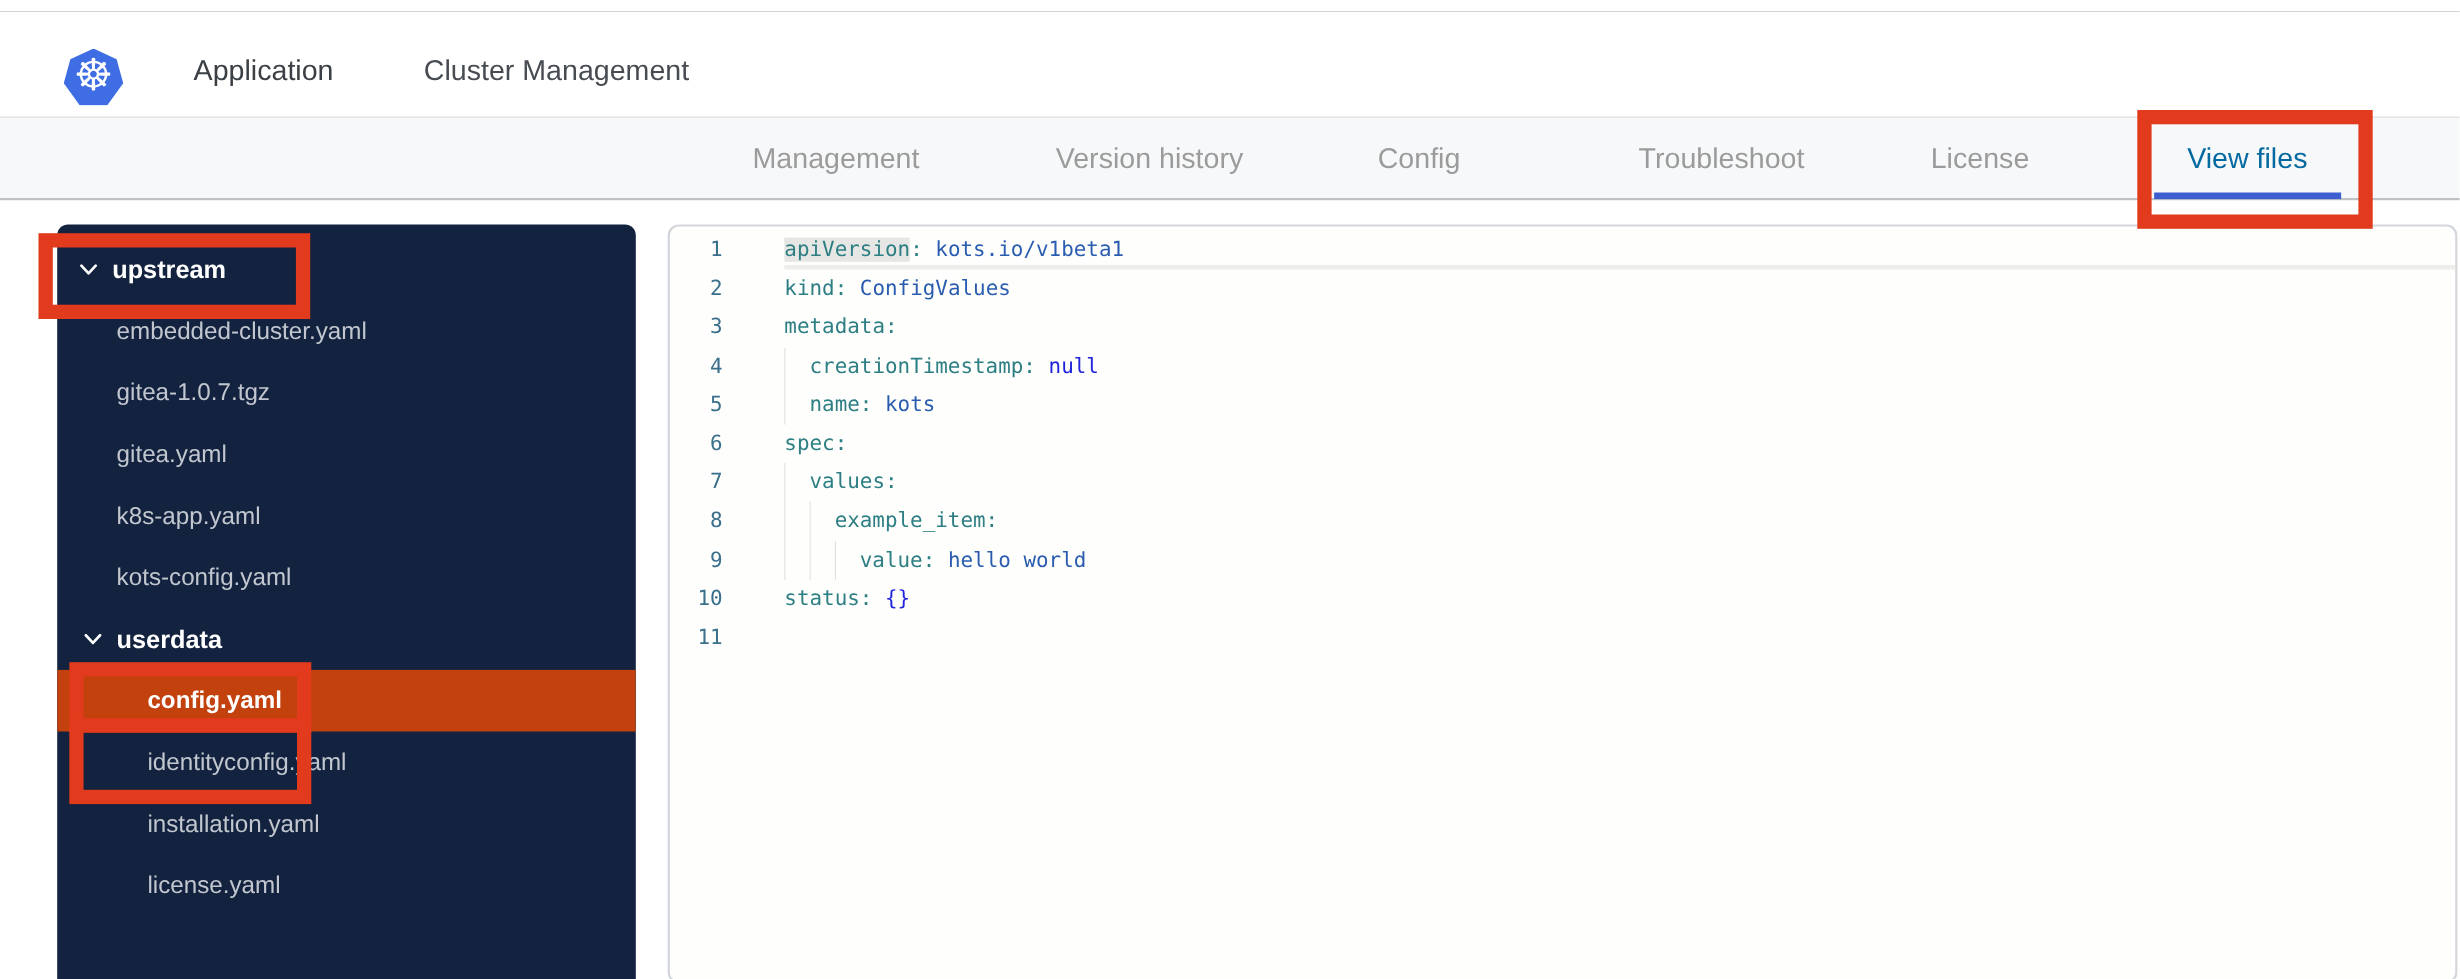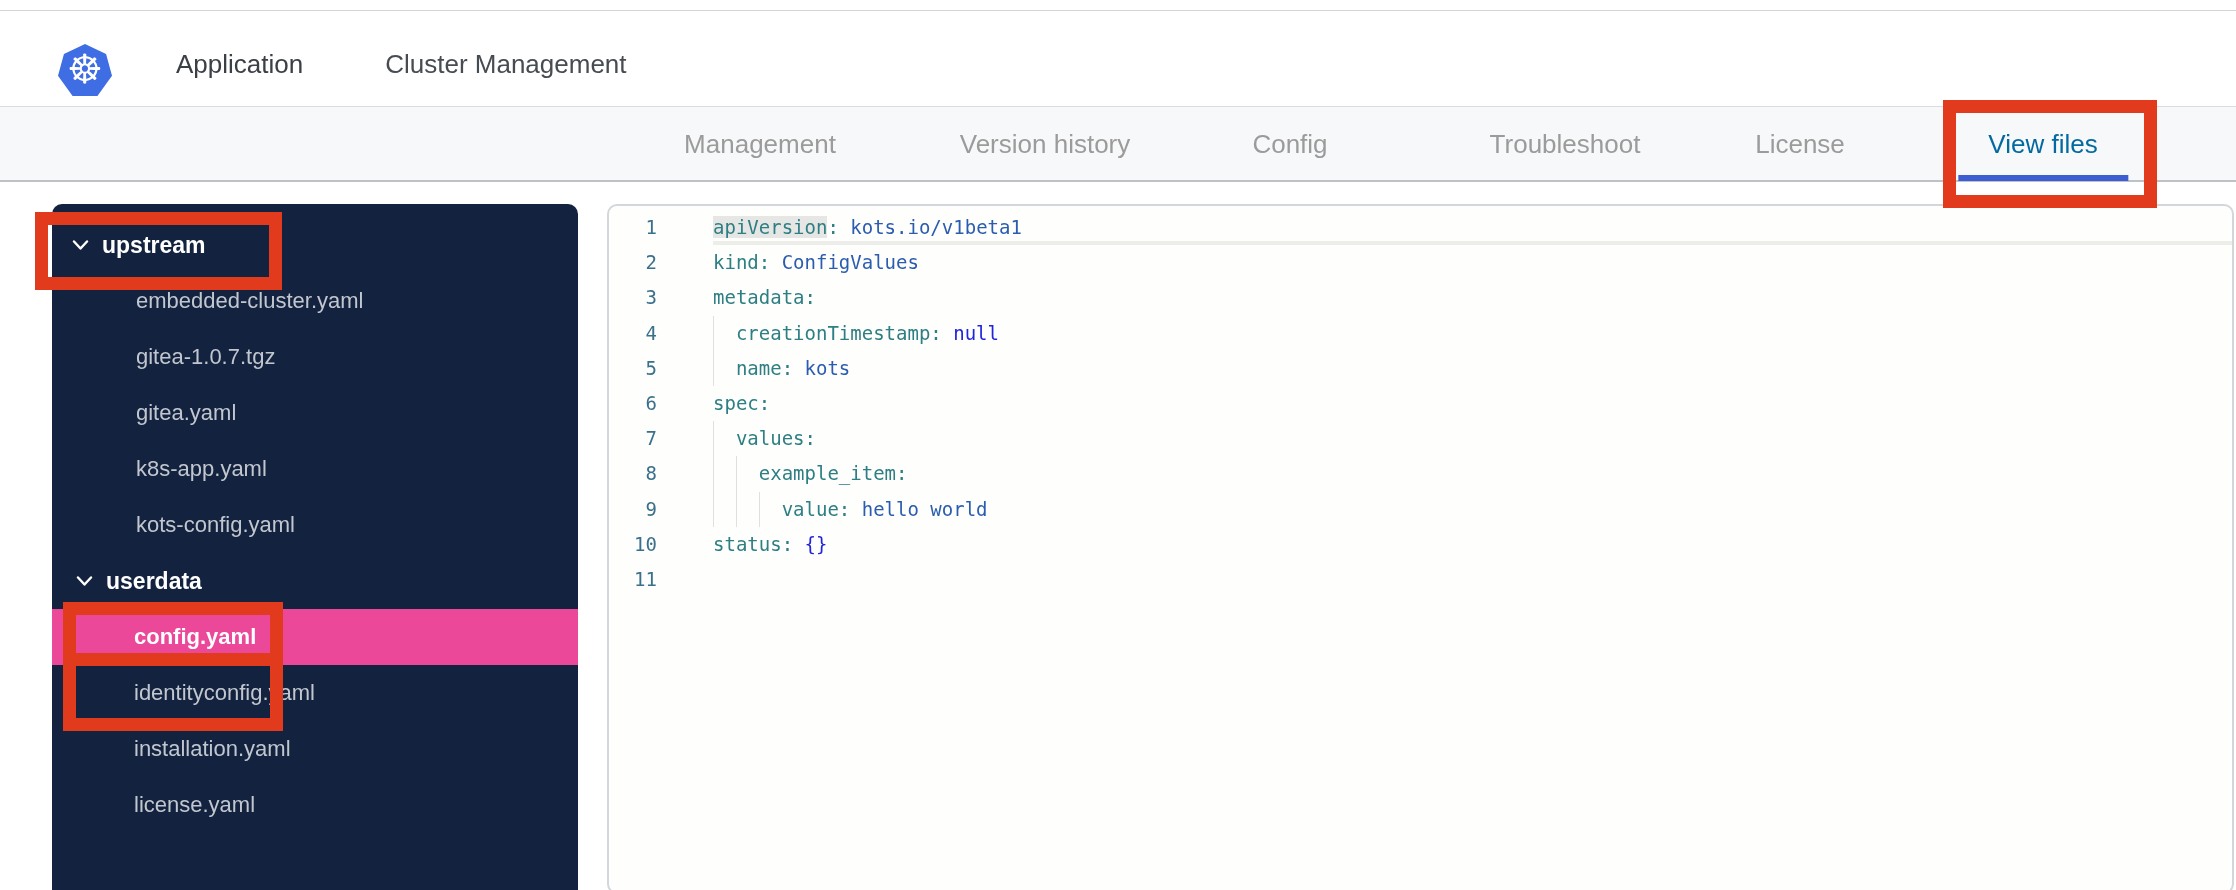--- a/index.html
+++ b/index.html
@@ -27,23 +27,23 @@
   .subnav-tab.active { color:#0369a1; }
   .subnav-tab.active .tab-underline { position:absolute; left:50%; transform:translateX(-50%);
                 bottom:0; width:170px; height:6px; background:#3c5ed0; }
 
   
   .sidebar { position:absolute; left:52px; top:204px; width:526px; height:686px;
              background:#13233f; border-radius:10px 10px 0 0; padding-top:13px; overflow:hidden; }
   .tree-row { height:56px; display:flex; align-items:center; font-size:22px; color:#c2c7cf;
               cursor:pointer; white-space:nowrap; }
   .tree-row.folder { color:#ffffff; font-weight:bold; font-size:23px; }
-  .tree-row.selected { background:#ec4899; color:#ffffff; font-weight:bold; }
+  .tree-row.selected { background:#c2410c; color:#ffffff; font-weight:bold; }
   .tree-row.folder.l0 { padding-left:20px; }
-  .tree-row.file.l1   { padding-left:84px; }
+  .tree-row.file.l1   { padding-left:54px; }
   .tree-row.folder.l1 { padding-left:24px; }
   .tree-row.file.l2   { padding-left:82px; }
   .chev { display:inline-flex; width:17px; margin-right:13px; flex:0 0 auto; }
 
   
   .editor-panel { position:absolute; left:607px; top:204px; width:1627px; height:690px;
                   background:#fefefc; border:2px solid #d3d6db; border-radius:10px; }
   .code-rows { position:relative; padding-top:4px; font-family:"DejaVu Sans Mono", monospace;
                font-size:19px; }
   .code-line { display:flex; height:35.2px; line-height:35.2px; }

